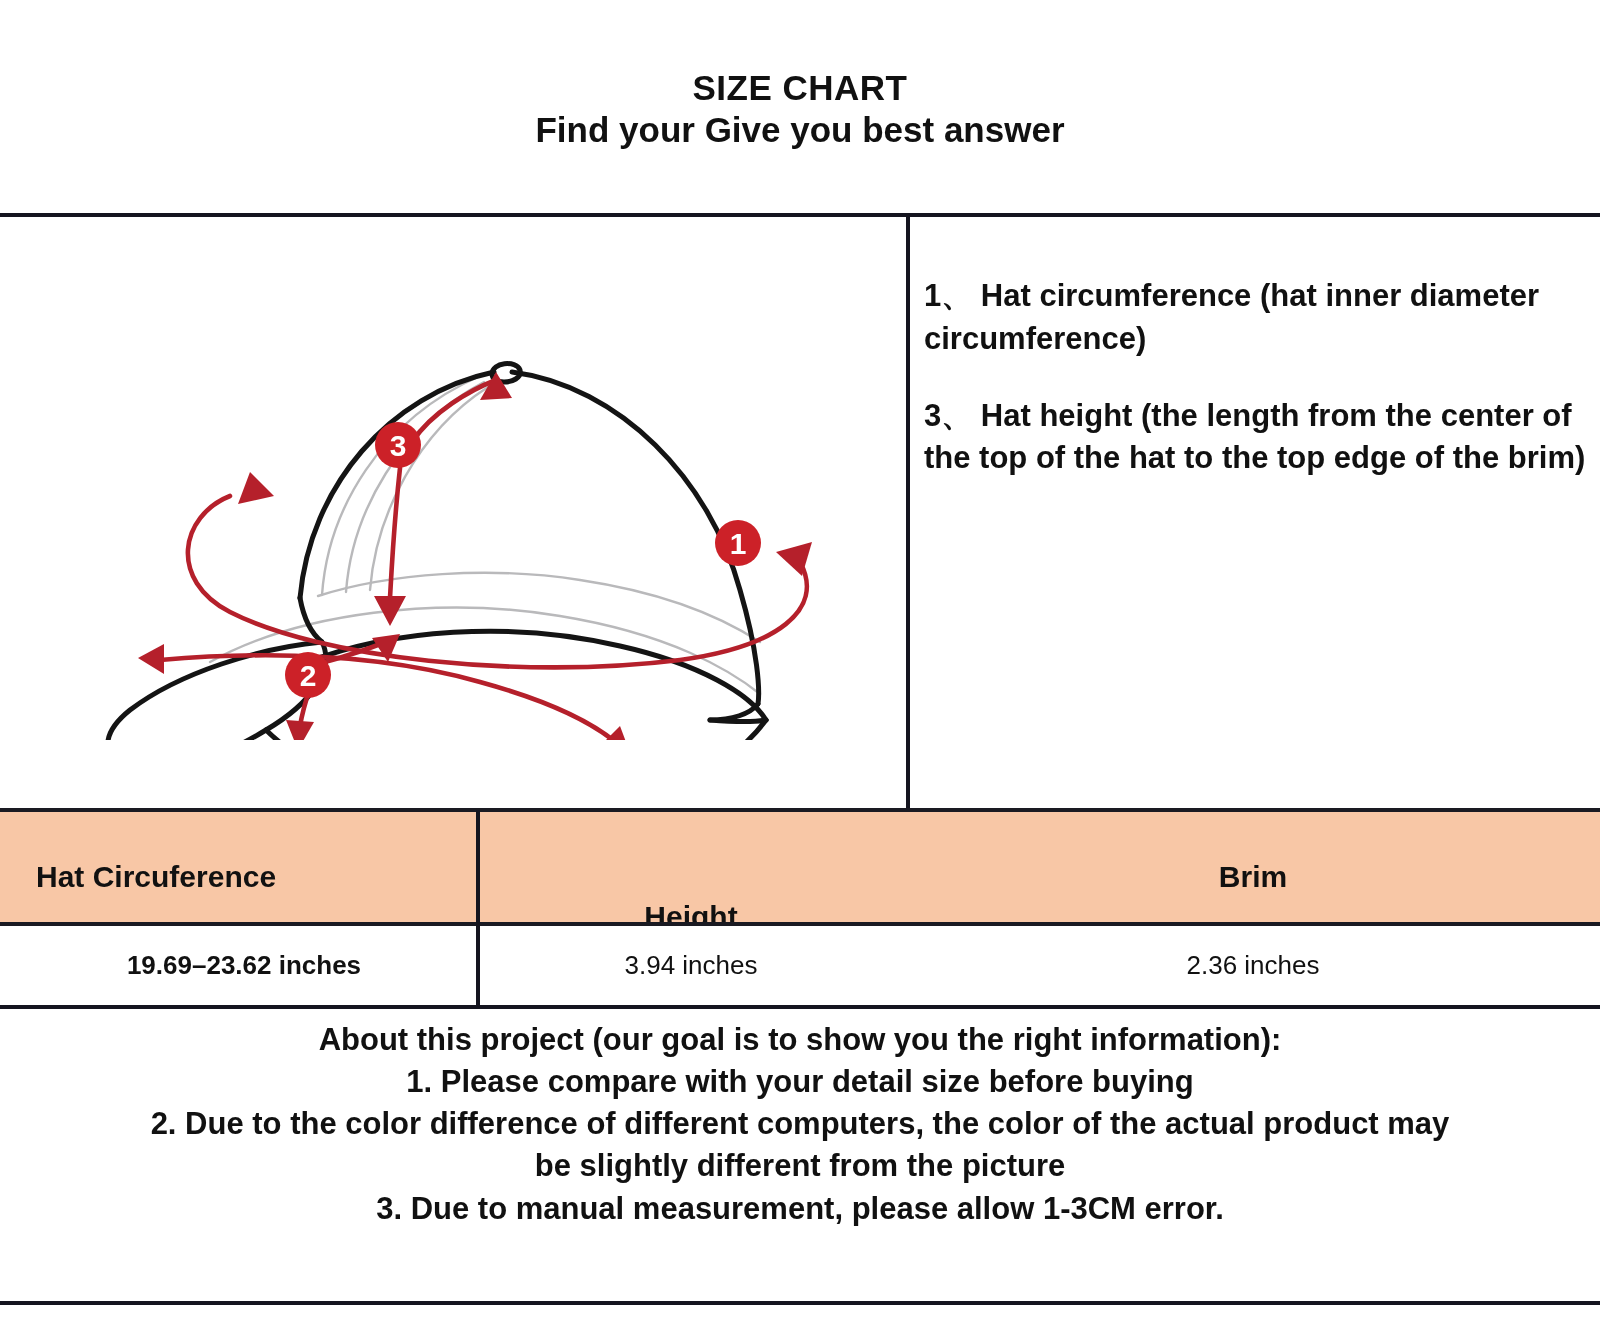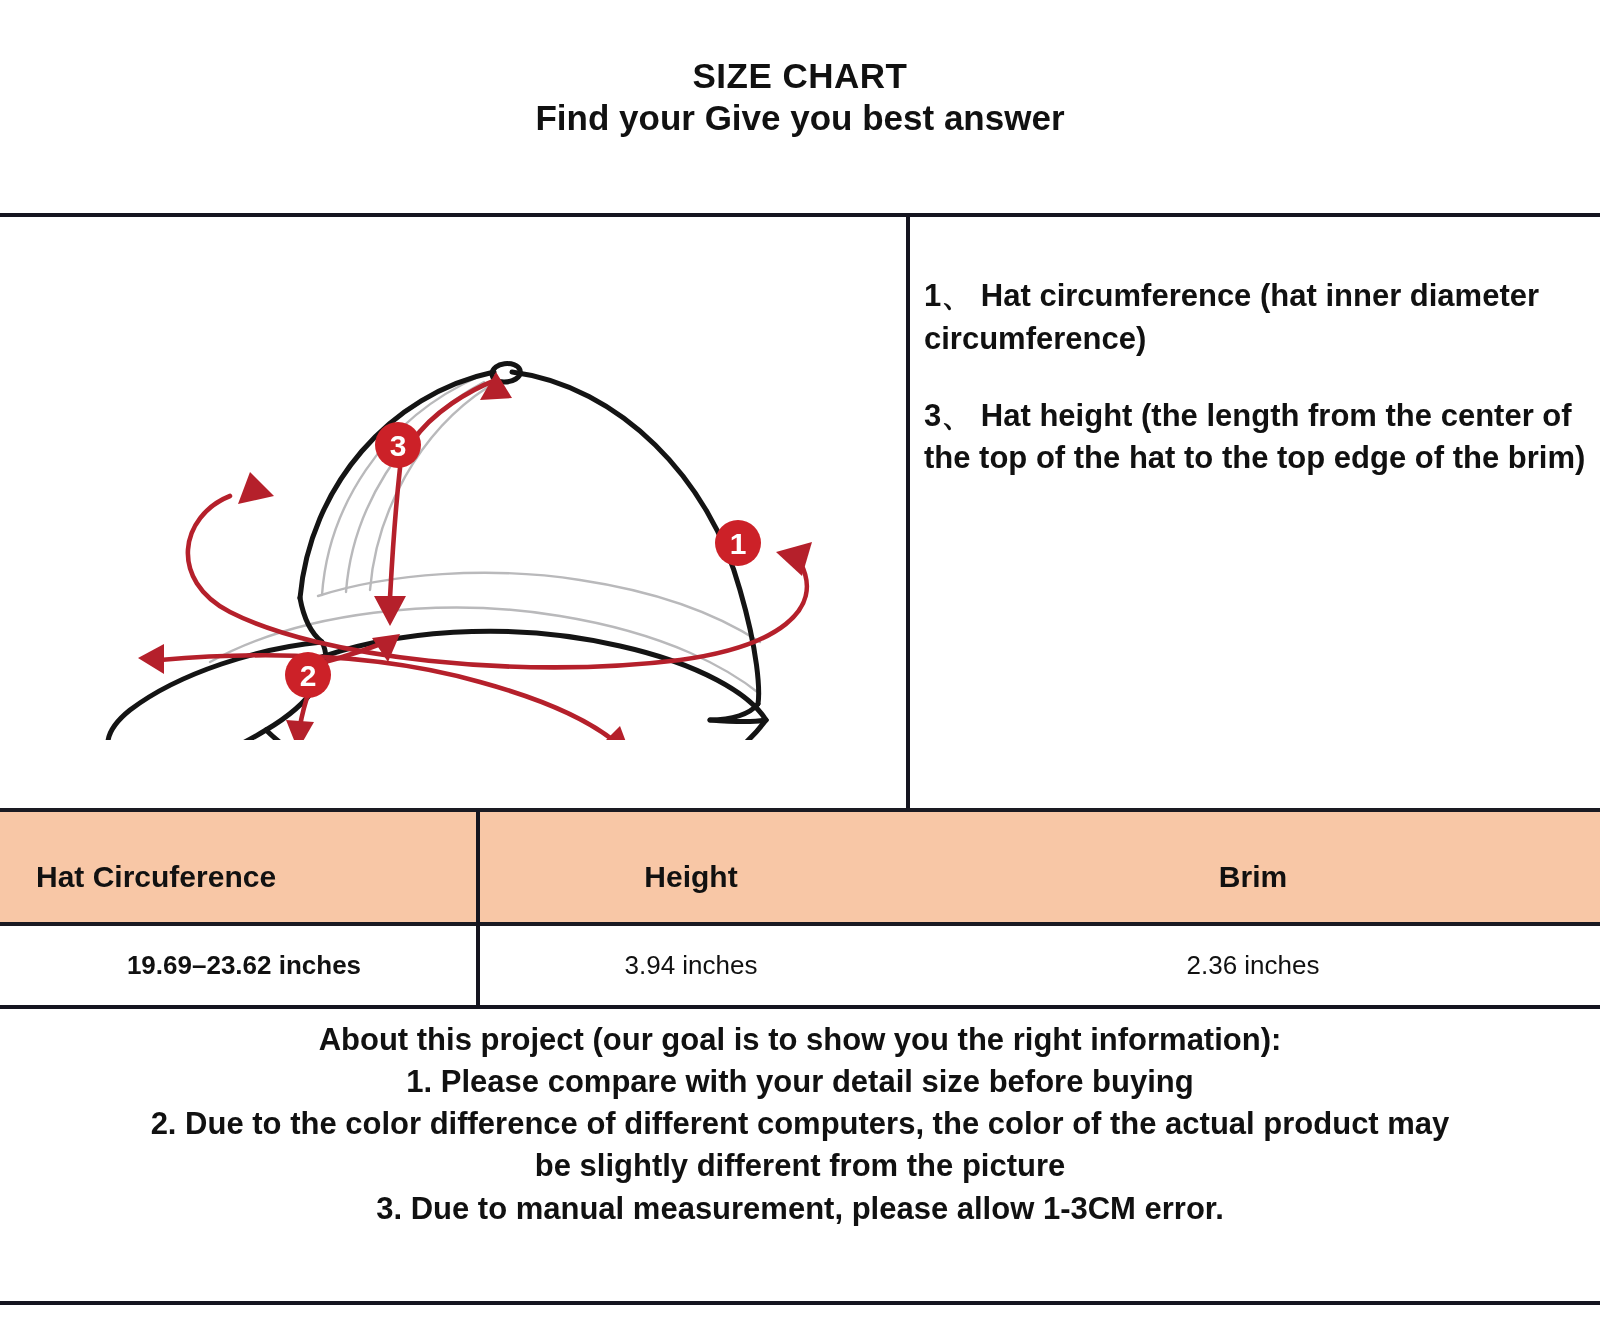--- a/index.html
+++ b/index.html
@@ -20,21 +20,21 @@
     width: 1600px;
     height: 1320px;
     box-sizing: border-box;
     background: #ffffff;
   }
 
   
   .title-block {
     position: absolute;
     left: 0;
-    top: 4px;
+    top: 16px;
     width: 1600px;
     height: 215px;
     display: flex;
     flex-direction: column;
     align-items: center;
     justify-content: flex-start;
     padding-top: 52px;
     box-sizing: border-box;
   }
   .title-main {
@@ -123,21 +123,21 @@
   .th {
     display: flex;
     align-items: center;
     height: 130px;
     box-sizing: border-box;
     font-size: 30px;
     font-weight: bold;
     color: #111111;
   }
   .th-circ   { width: 476px; padding-left: 36px; justify-content: flex-start; }
-  .th-height { width: 430px; justify-content: center; }
+  .th-height { width: 430px; justify-content: center; margin-top: 40px; }
   .th-brim   { width: 694px; justify-content: center; }
 
   
   .tdata-row {
     position: absolute;
     left: 0;
     top: 926px;
     width: 1600px;
     height: 79px;
     display: flex;

